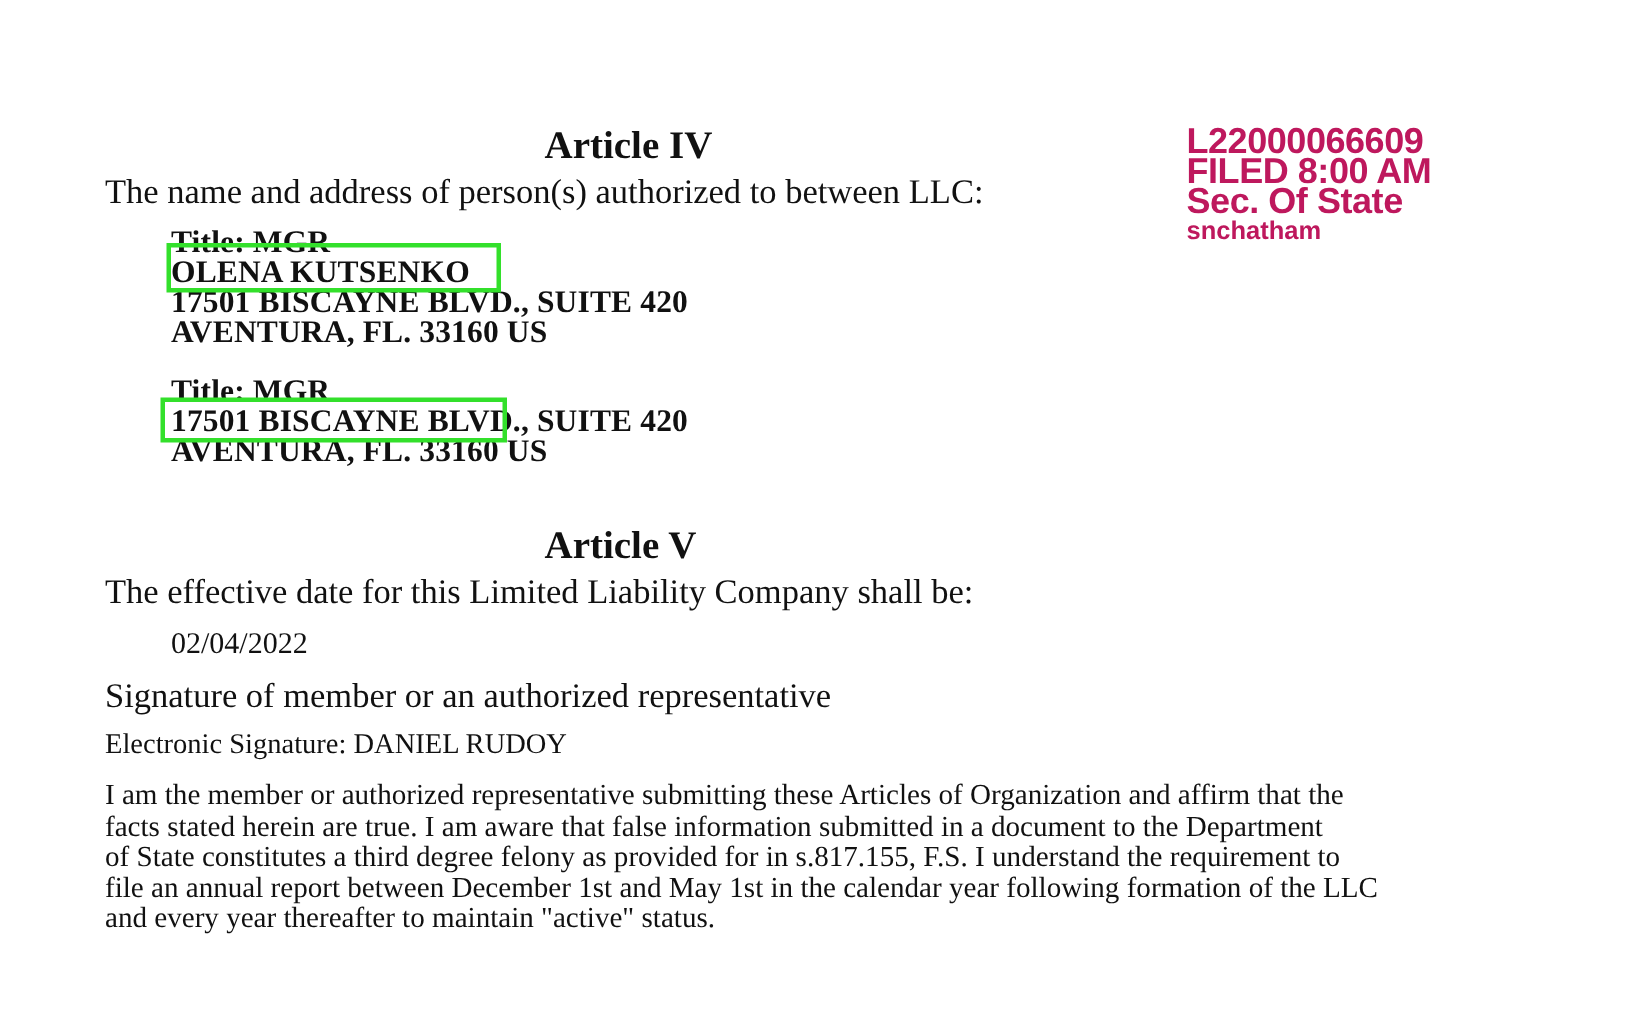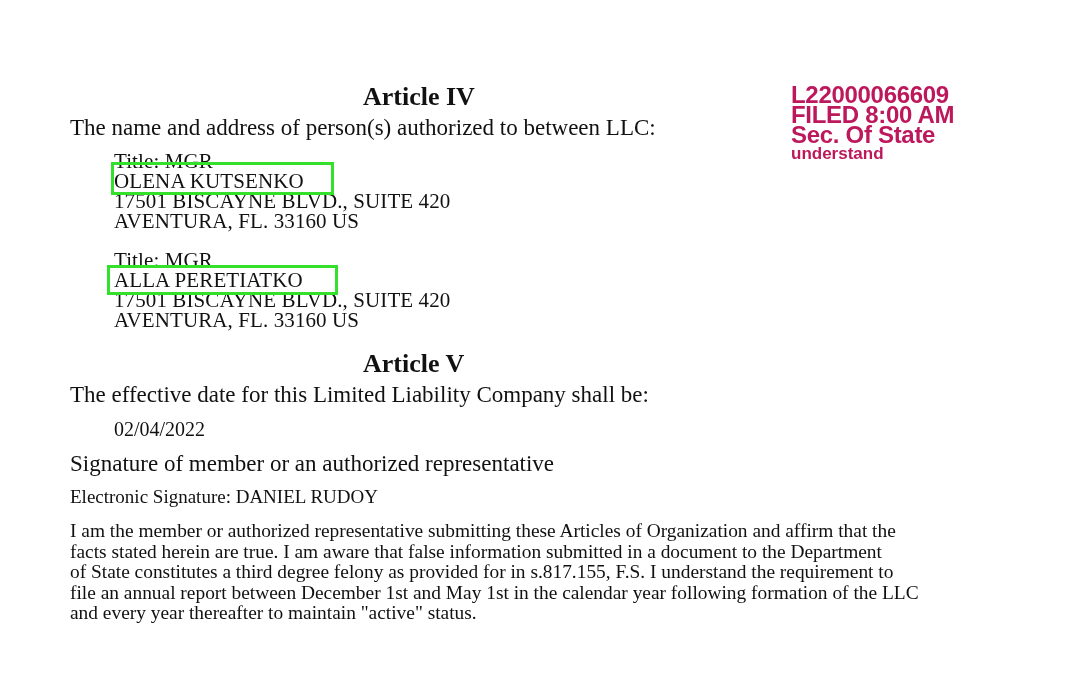--- a/index.html
+++ b/index.html
@@ -23,20 +23,21 @@
       line-height: 26px;
     }
     .lead {
       font-size: 23px;
       line-height: 24px;
     }
     .addr {
       font-size: 21px;
       line-height: 20px;
       letter-spacing: 0.1px;
+      font-weight: bold;
     }
     .addr .line { display: block; height: 20px; }
 
     .stamp {
       font-family: "Liberation Sans", "DejaVu Sans", sans-serif;
       font-weight: bold;
       color: #be185d;
     }
     .stamp .l { display: block; font-size: 24px; line-height: 20px; letter-spacing: -0.3px; }
     .stamp .s { display: block; font-size: 17px; line-height: 18px; }
@@ -68,31 +69,30 @@
 <div class="abs addr" style="left:114px; top:151px;">
   <span class="line">Title:   MGR</span>
   <span class="line">OLENA  KUTSENKO</span>
   <span class="line">17501 BISCAYNE BLVD., SUITE 420</span>
   <span class="line">AVENTURA, FL.   33160  US</span>
 </div>
 <div class="hl-box" style="left: 111px; top: 162px; width: 223px; height: 33px; border-color: rgb(51, 224, 43);"></div>
 
 <div class="abs addr" style="left:114px; top:250px;">
   <span class="line">Title:   MGR</span>
-  <span class="line">ALLA  PERETIATKO</span>
   <span class="line">17501 BISCAYNE BLVD., SUITE 420</span>
   <span class="line">AVENTURA, FL.   33160  US</span>
 </div>
 <div class="hl-box" style="left: 107px; top: 265px; width: 231px; height: 30px; border-color: rgb(51, 224, 43);"></div>
 
 <div class="abs stamp" style="left:791px; top:85px;">
   <span class="l">L22000066609</span>
   <span class="l">FILED 8:00 AM</span>
   <span class="l">Sec. Of State</span>
-  <span class="s">understand</span>
+  <span class="s">snchatham</span>
 </div>
 
 <div class="abs article-heading" style="left:363px; top:351px;">Article V</div>
 
 <div class="abs lead" style="left:70px; top:383px;">The effective date for this Limited Liability Company shall be:</div>
 
 <div class="abs date-val" style="left:114px; top:419px;font-family:Liberation Serif, serif;">02/04/2022</div>
 
 <div class="abs sig-head" style="left:70px; top:452px;">Signature of member or an authorized representative</div>
 

